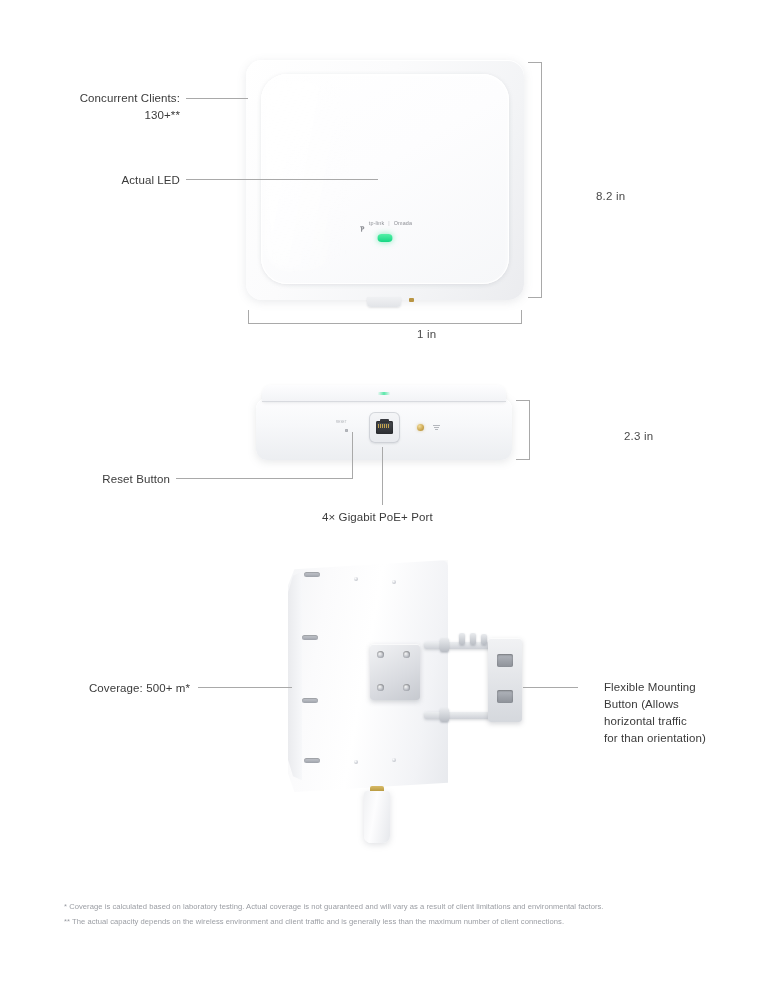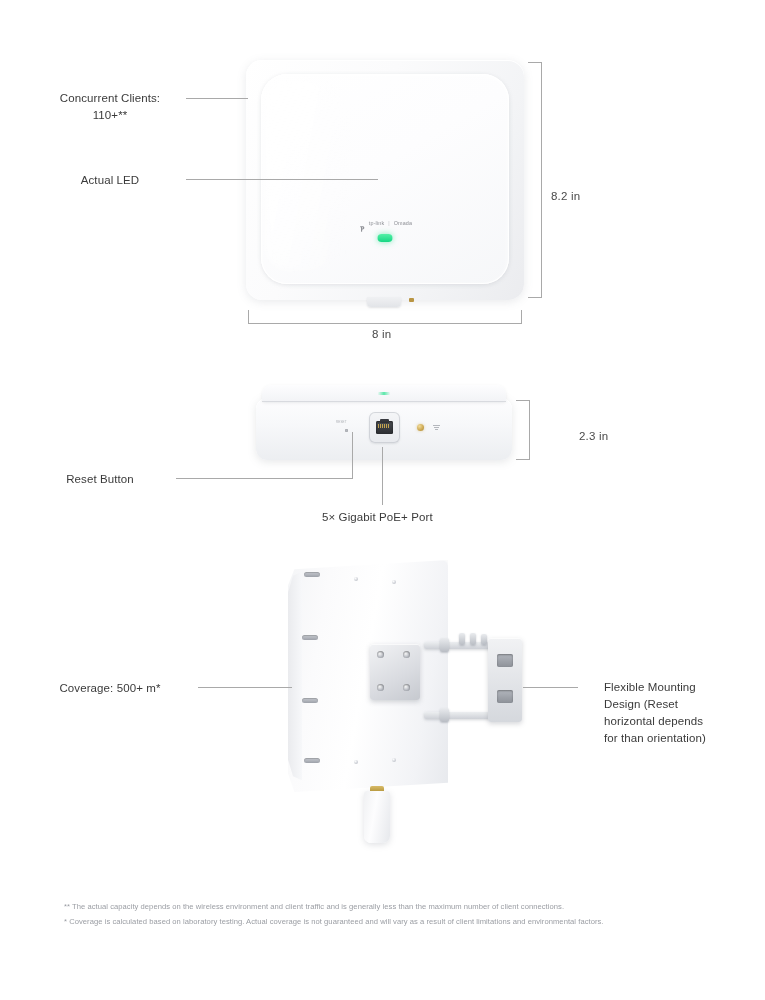--- a/index.html
+++ b/index.html
@@ -7,30 +7,30 @@
     width:765px;height:1000px;position:relative;
     background:#ffffff;
     font-family:"Liberation Sans","DejaVu Sans",sans-serif;
     color:#3c3c3c;overflow:hidden;
   }
   .stage{position:absolute;inset:0;}
   .abs{position:absolute;}
 
   
   .callout{font-size:11.5px;line-height:17px;color:#3a3a3a;letter-spacing:.1px;}
-  .callout.right{text-align:center;}
+  .callout.right{text-align:right;}
   .callout.left{text-align:left;}
 
   
   .lead{position:absolute;background:#a9a9a9;}
   .lead.h{height:1px;}
   .lead.v{width:1px;}
 
   
-  .dim{font-size:11.5px;color:#4a4a4a;letter-spacing:.2px;}
+  .dim{font-size:11.5px;color:#4a4a4a;letter-spacing:.2px;margin-left:45px;}
 
   
   .dev-front{
     position:absolute;
     border-radius:16px;
     background:linear-gradient(118deg,#ffffff 0%,#fbfbfc 38%,#f3f4f6 72%,#ebecef 100%);
     box-shadow:0 2px 10px rgba(120,125,135,.16), inset 0 1px 0 #fff;
   }
   .dev-front:before{
     content:"";position:absolute;left:5.5%;top:6%;right:5.5%;bottom:6.5%;
@@ -216,42 +216,42 @@
     </div>
 
     <div class="led" style="left:50%;transform:translateX(-50%);top:174px;width:15px;height:8px;"></div>
   </div>
 
   <div class="mount-tab abs" style="left:367px;top:297px;width:34px;height:10px;"></div>
   <div class="gold-dot abs" style="left:409px;top:298px;width:5px;height:4px;"></div>
 
   <div class="callout right abs" style="left:40px;top:90px;width:140px;">
     <div>Concurrent Clients:</div>
-    <div>110+**</div>
+    <div>130+**</div>
   </div>
   <div class="lead h" style="left:186px;top:98px;width:62px;"></div>
 
   <div class="callout right abs" style="left:40px;top:172px;width:140px;">
     <div>Actual LED</div>
   </div>
   <div class="lead h" style="left:186px;top:179px;width:192px;"></div>
 
   <div class="abs" style="left:528px;top:62px;width:14px;height:236px;">
     <div class="lead v" style="left:13px;top:0;height:236px;"></div>
     <div class="lead h" style="left:0;top:0;width:14px;"></div>
     <div class="lead h" style="left:0;top:235px;width:14px;"></div>
   </div>
   <div class="dim abs" style="left:551px;top:190px;">8.2 in</div>
 
   <div class="abs" style="left:248px;top:310px;width:274px;height:14px;">
     <div class="lead h" style="left:0;top:13px;width:274px;"></div>
     <div class="lead v" style="left:0;top:0;height:14px;"></div>
     <div class="lead v" style="left:273px;top:0;height:14px;"></div>
   </div>
-  <div class="dim abs" style="left:372px;top:328px;">8 in</div>
+  <div class="dim abs" style="left:372px;top:328px;">1 in</div>
 
   <div class="dev-edge" style="left:256px;top:398px;width:256px;height:62px;">
     <div class="edge-top">
       <div class="edge-led" style="top:7px;"></div>
     </div>
 
     <div class="reset-hole" style="left:89px;top:31px;"></div>
     <span class="micro-label" style="left:80px;top:22px;">RESET</span>
 
     <div class="port-bezel" style="left:113px;top:14px;width:31px;height:31px;">
@@ -265,21 +265,21 @@
   </div>
 
   <div class="callout right abs" style="left:30px;top:471px;width:140px;">
     <div>Reset Button</div>
   </div>
   <div class="lead h" style="left:176px;top:478px;width:176px;"></div>
   <div class="lead v" style="left:352px;top:432px;height:47px;"></div>
 
   <div class="lead v" style="left:382px;top:447px;height:58px;"></div>
   <div class="callout left abs" style="left:322px;top:509px;width:200px;">
-    <div>5× Gigabit PoE+ Port</div>
+    <div>4× Gigabit PoE+ Port</div>
   </div>
 
   <div class="abs" style="left:516px;top:400px;width:14px;height:60px;">
     <div class="lead v" style="left:13px;top:0;height:60px;"></div>
     <div class="lead h" style="left:0;top:0;width:14px;"></div>
     <div class="lead h" style="left:0;top:59px;width:14px;"></div>
   </div>
   <div class="dim abs" style="left:579px;top:430px;">2.3 in</div>
 
   <div class="rear-wrap" style="left:288px;top:560px;width:160px;height:232px;">
@@ -321,23 +321,23 @@
   </div>
 
   <div class="callout right abs" style="left:30px;top:680px;width:160px;">
     <div>Coverage: 500+ m*</div>
   </div>
   <div class="lead h" style="left:198px;top:687px;width:94px;"></div>
 
   <div class="lead h" style="left:523px;top:687px;width:55px;"></div>
   <div class="callout left abs" style="left:604px;top:679px;width:160px;">
     <div>Flexible Mounting</div>
-    <div>Design (Reset</div>
-    <div>horizontal depends</div>
+    <div>Button (Allows</div>
+    <div>horizontal traffic</div>
     <div>for than orientation)</div>
   </div>
 
   <div class="footnotes">
+    <p>* Coverage is calculated based on laboratory testing. Actual coverage is not guaranteed and will vary as a result of client limitations and environmental factors.</p>
     <p>** The actual capacity depends on the wireless environment and client traffic and is generally less than the maximum number of client connections.</p>
-    <p>* Coverage is calculated based on laboratory testing. Actual coverage is not guaranteed and will vary as a result of client limitations and environmental factors.</p>
   </div>
 
 </div>
 
 </body></html>

